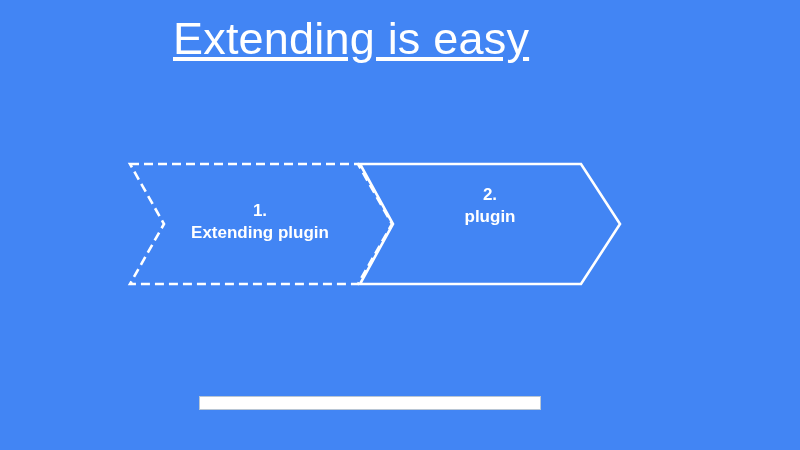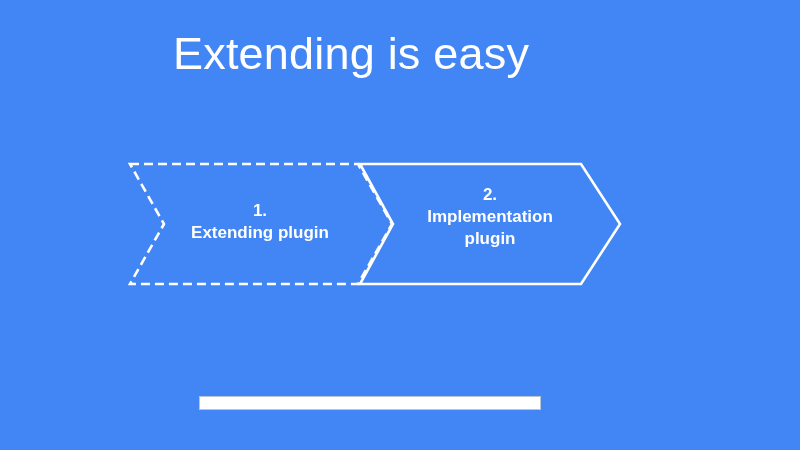--- a/index.html
+++ b/index.html
@@ -15,27 +15,28 @@
   }
   #slide {
     position: relative;
     width: 800px;
     height: 450px;
     background: #4285f4;
   }
   #slide-title {
     position: absolute;
     left: 173px;
-    top: 29px;
+    top: 14px;
     font-size: 45px;
     font-weight: 400;
     color: #ffffff;
     letter-spacing: 0.2px;
     line-height: 1.1;
     white-space: nowrap;
+    text-decoration: underline;
   }
   #diagram {
     position: absolute;
     left: 0;
     top: 0;
     width: 800px;
     height: 450px;
     pointer-events: none;
   }
   .chev-label {
@@ -82,19 +83,18 @@
     <polygon points="360,164 581,164 620,224 581,284 360,284 393,224" fill="none" stroke="#ffffff" stroke-width="2.6" stroke-linejoin="miter"></polygon>
   </svg>
 
   <div id="chevron-1-label" class="chev-label">
     <div>1.</div>
     <div>Extending plugin</div>
   </div>
 
   <div id="chevron-2-label" class="chev-label">
     <div>2.</div>
-    <div>Implementation</div>
     <div>plugin</div>
   </div>
 
   <div id="footer-bar"></div>
 
 </div>
 
 </body></html>

